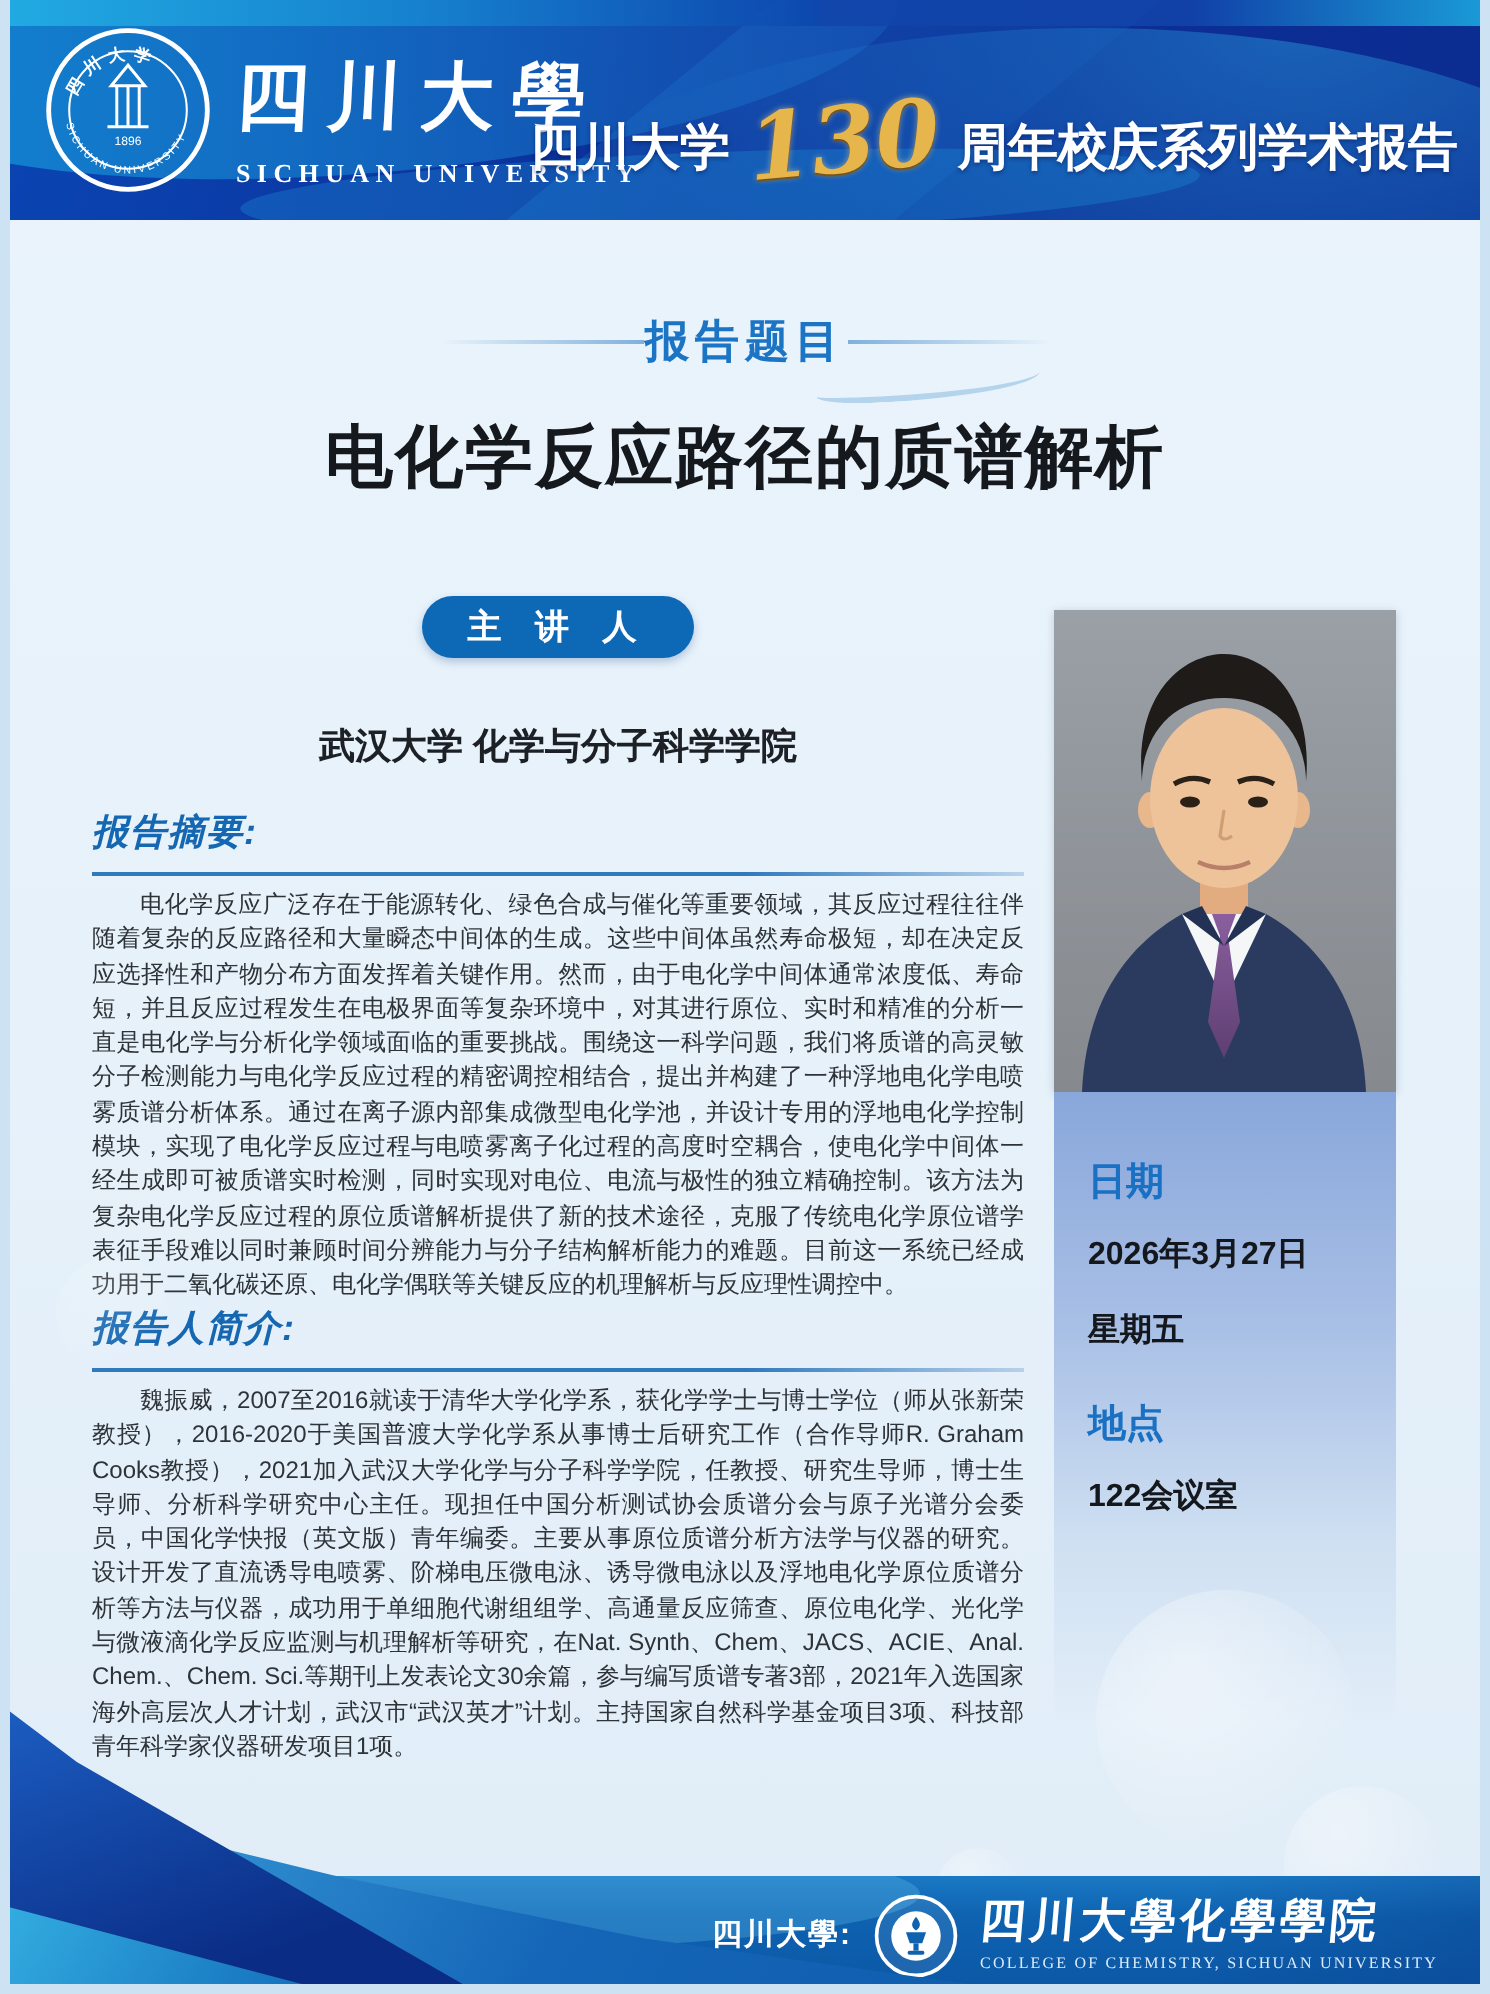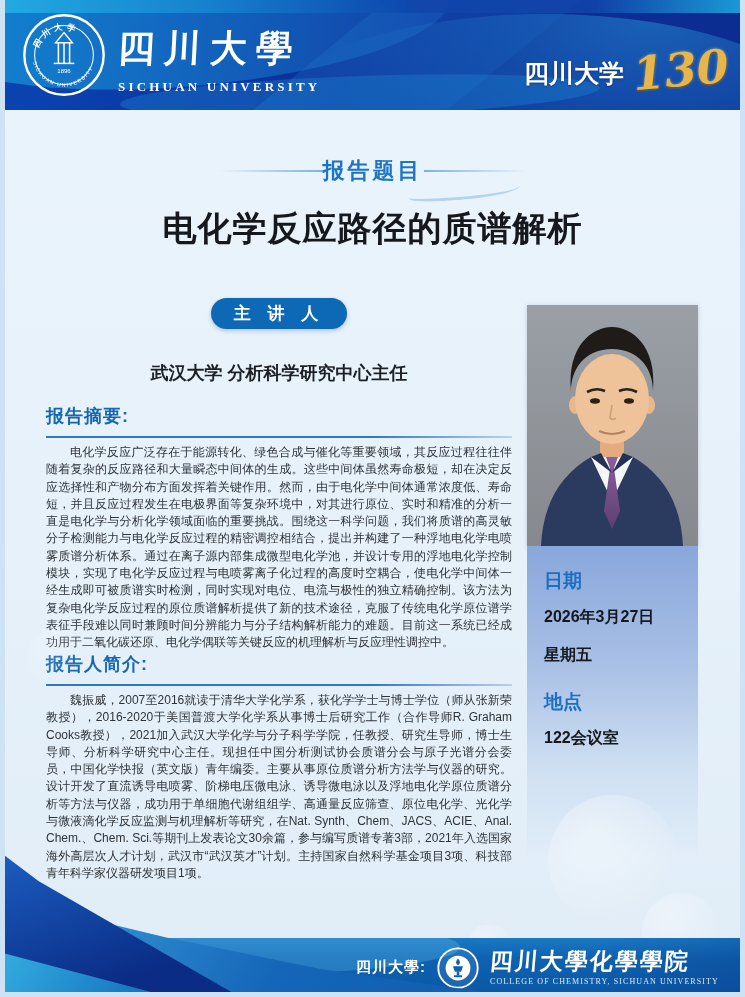--- a/index.html
+++ b/index.html
@@ -43,34 +43,34 @@
     border-bottom:3px solid rgba(100,165,215,.4);border-radius:0 0 100% 40%;transform:rotate(-3deg);}
   .lecture-title{position:absolute;top:206px;left:0;width:745px;text-align:center;
     font-size:34px;font-weight:900;color:#15181c;letter-spacing:1px;}
   
   .badge{position:absolute;top:298px;left:211px;width:136px;height:31px;border-radius:17px;
     background:#0d68b6;color:#fff;font-size:17px;font-weight:700;letter-spacing:6px;
     line-height:31px;text-align:center;box-shadow:0 2px 4px rgba(10,60,130,.25);}
   .sp-name{position:absolute;top:336px;left:46px;width:466px;text-align:center;font-size:18px;font-weight:800;color:#1d2126;}
   .sp-affil{position:absolute;top:361px;left:46px;width:466px;text-align:center;font-size:18px;font-weight:800;color:#1d2126;}
   
-  .sec-head{position:absolute;left:46px;font-size:18px;font-weight:800;color:#1567b2;letter-spacing:1px;}
+  .sec-head{position:absolute;left:46px;font-size:18px;font-weight:800;color:#1567b2;letter-spacing:1px;font-style:italic;}
   .h-abstract{top:404px;}
   .h-bio{top:652px;}
   .rule{position:absolute;left:46px;width:466px;height:2px;
     background:linear-gradient(90deg,#2f79bd 70%,rgba(47,121,189,.25));}
   .r-abstract{top:436px;}
   .r-bio{top:684px;}
   .para{position:absolute;left:46px;width:466px;font-size:12px;line-height:17.3px;
     text-align:justify;text-indent:2em;color:#2e3338;margin:0;}
   .p-abstract{top:444px;}
   .p-bio{top:692px;}
   
   .photo{position:absolute;left:527px;top:305px;width:171px;height:241px;box-shadow:0 1px 4px rgba(50,80,120,.25);}
-  .panel{position:absolute;left:527px;top:546px;width:171px;height:314px;padding:22px 8px 0 17px;
+  .panel{position:absolute;left:527px;top:546px;width:171px;height:314px;padding:32px 8px 0 17px;
     background:linear-gradient(180deg,#89a7db 0%,#a9c0e6 38%,#cfe0f2 72%,rgba(231,241,250,0) 100%);}
   .pn-label{font-size:19px;font-weight:800;color:#1a70c2;margin-bottom:13px;}
   .pn-value{font-size:16px;font-weight:800;color:#14171c;margin-bottom:17px;}
   .pn-gap{height:6px;}
   
   .mol{position:absolute;border-radius:50%;z-index:1;
     background:radial-gradient(circle at 35% 30%,rgba(255,255,255,.85),rgba(255,255,255,.25) 55%,rgba(255,255,255,0) 72%);}
   .m1{left:548px;top:795px;width:130px;height:130px;opacity:.5;}
   .m2{left:642px;top:893px;width:78px;height:78px;opacity:.45;}
   .m3{left:468px;top:924px;width:42px;height:42px;opacity:.4;}
@@ -131,33 +131,34 @@
     </svg>
 
     <div class="uni">
       <div class="uni-cn">四川大學</div>
       <div class="uni-en">SICHUAN UNIVERSITY</div>
     </div>
 
     <div class="banner">
       <span class="banner-part">四川大学</span>
       <span class="banner-num">130</span>
+      <span class="banner-part">周年校庆系列学术报告</span>
     </div>
   </div>
 
   <div class="label-row">
     <div class="tl-line l"></div>
     <div class="title-label">报告题目</div>
     <div class="tl-line r"></div>
   </div>
   <div class="label-swoosh"></div>
   <div class="lecture-title">电化学反应路径的质谱解析</div>
 
   <div class="badge">主 讲 人</div>
-  <div class="sp-affil">武汉大学 分析科学研究中心主任</div>
+  <div class="sp-affil">武汉大学 化学与分子科学学院</div>
 
   <div class="sec-head h-abstract">报告摘要:</div>
   <div class="rule r-abstract"></div>
   <p class="para p-abstract">电化学反应广泛存在于能源转化、绿色合成与催化等重要领域，其反应过程往往伴随着复杂的反应路径和大量瞬态中间体的生成。这些中间体虽然寿命极短，却在决定反应选择性和产物分布方面发挥着关键作用。然而，由于电化学中间体通常浓度低、寿命短，并且反应过程发生在电极界面等复杂环境中，对其进行原位、实时和精准的分析一直是电化学与分析化学领域面临的重要挑战。围绕这一科学问题，我们将质谱的高灵敏分子检测能力与电化学反应过程的精密调控相结合，提出并构建了一种浮地电化学电喷雾质谱分析体系。通过在离子源内部集成微型电化学池，并设计专用的浮地电化学控制模块，实现了电化学反应过程与电喷雾离子化过程的高度时空耦合，使电化学中间体一经生成即可被质谱实时检测，同时实现对电位、电流与极性的独立精确控制。该方法为复杂电化学反应过程的原位质谱解析提供了新的技术途径，克服了传统电化学原位谱学表征手段难以同时兼顾时间分辨能力与分子结构解析能力的难题。目前这一系统已经成功用于二氧化碳还原、电化学偶联等关键反应的机理解析与反应理性调控中。</p>
 
   <div class="sec-head h-bio">报告人简介:</div>
   <div class="rule r-bio"></div>
   <p class="para p-bio">魏振威，2007至2016就读于清华大学化学系，获化学学士与博士学位（师从张新荣教授），2016-2020于美国普渡大学化学系从事博士后研究工作（合作导师R. Graham Cooks教授），2021加入武汉大学化学与分子科学学院，任教授、研究生导师，博士生导师、分析科学研究中心主任。现担任中国分析测试协会质谱分会与原子光谱分会委员，中国化学快报（英文版）青年编委。主要从事原位质谱分析方法学与仪器的研究。设计开发了直流诱导电喷雾、阶梯电压微电泳、诱导微电泳以及浮地电化学原位质谱分析等方法与仪器，成功用于单细胞代谢组组学、高通量反应筛查、原位电化学、光化学与微液滴化学反应监测与机理解析等研究，在Nat. Synth、Chem、JACS、ACIE、Anal. Chem.、Chem. Sci.等期刊上发表论文30余篇，参与编写质谱专著3部，2021年入选国家海外高层次人才计划，武汉市“武汉英才”计划。主持国家自然科学基金项目3项、科技部青年科学家仪器研发项目1项。</p>
 
   <svg class="photo" viewBox="0 0 171 241">

